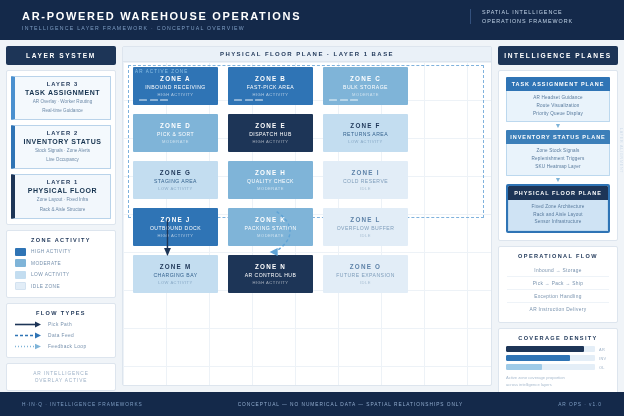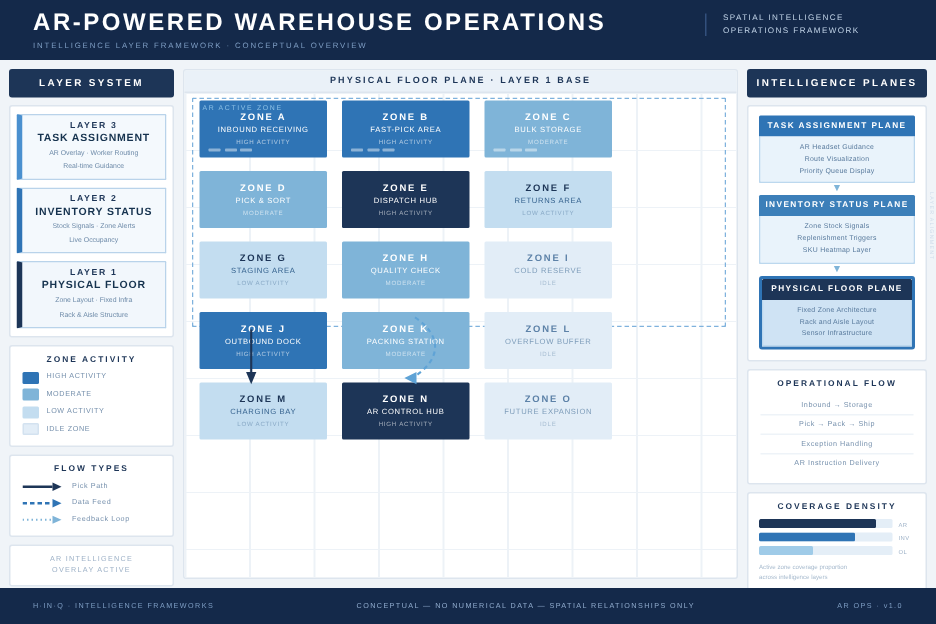--- a/index.html
+++ b/index.html
@@ -21,21 +21,21 @@
     height: 40px;
     background: #14294a;
     display: flex; align-items: center;
     padding: 0 22px;
     flex: 0 0 40px;
     position: relative;
   }
   .hdr-left { display: flex; flex-direction: column; justify-content: center; }
   .hdr-title {
     color: #ffffff;
-    font-size: 16px;
+    font-size: 11px;
     font-weight: bold;
     letter-spacing: 1.7px;
   }
   .hdr-sub {
     color: #7f9ec4;
     font-size: 5.2px;
     letter-spacing: 1.25px;
     margin-top: 3px;
   }
   .hdr-right {

